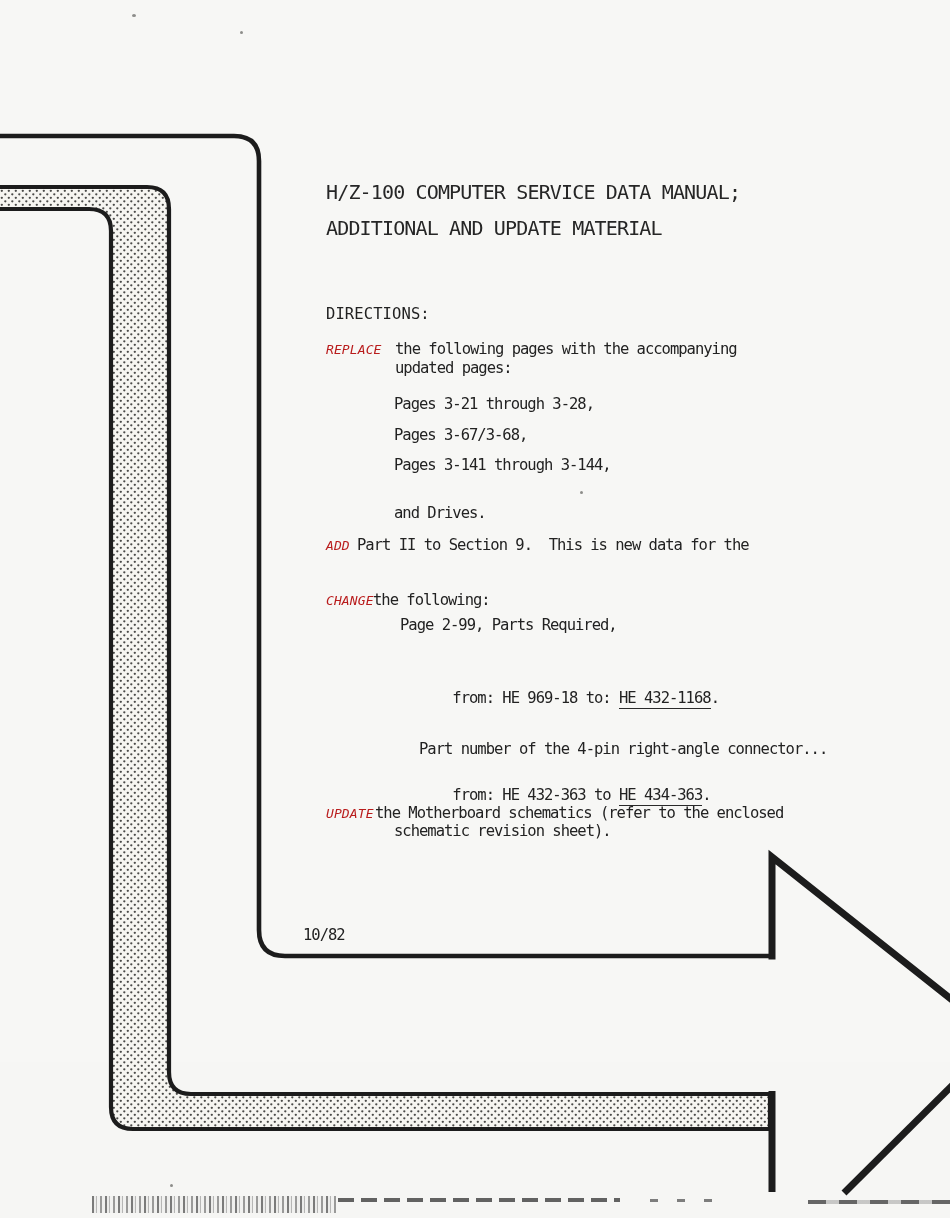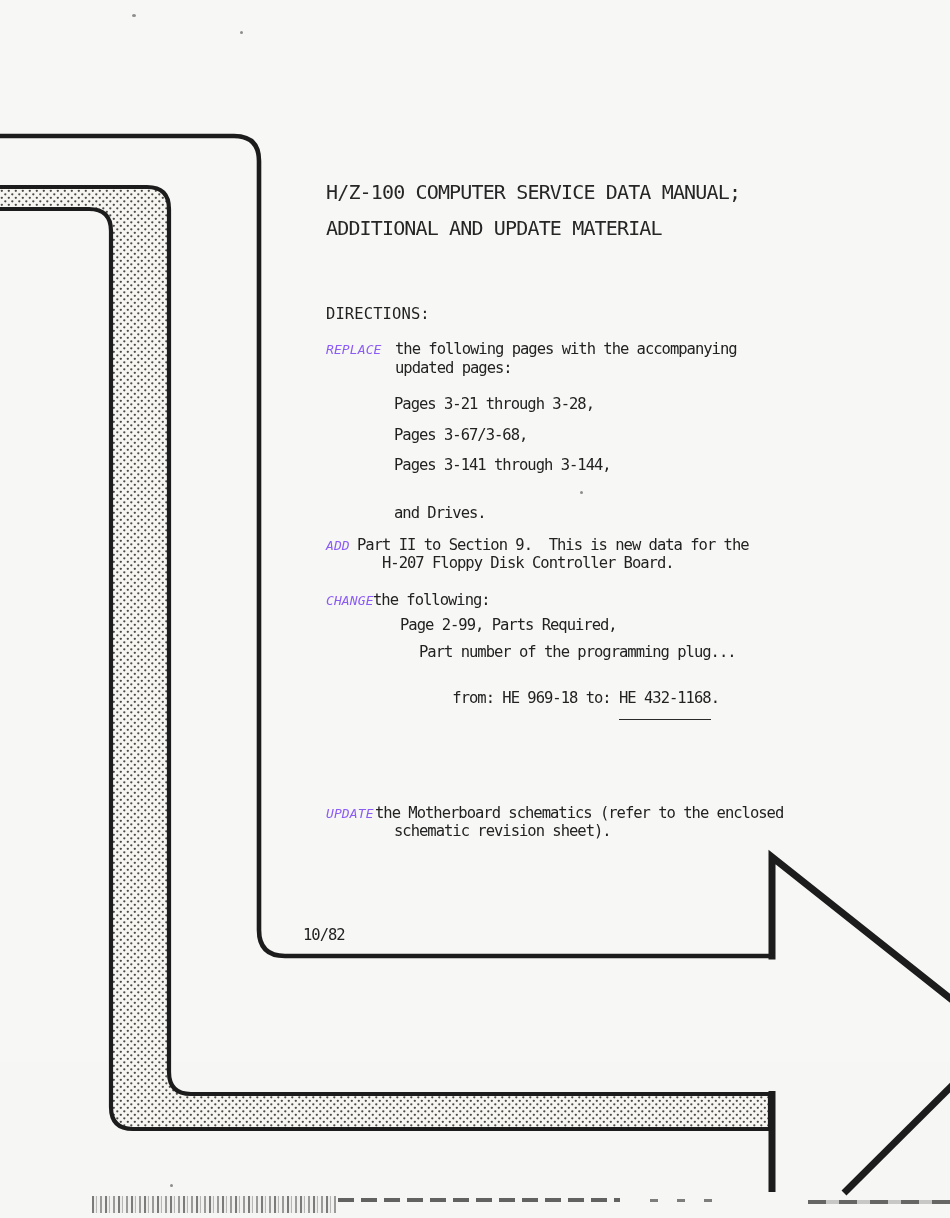--- a/index.html
+++ b/index.html
@@ -14,23 +14,23 @@
   svg.arrow{position:absolute;left:0;top:0;z-index:1;}
   .ln{
     position:absolute;z-index:2;
     font-family:"DejaVu Sans Mono","Liberation Mono",monospace;
     font-size:15.5px;line-height:1.15;letter-spacing:-1px;
     color:#222;white-space:pre;
   }
   .ttl{font-size:20px;letter-spacing:-0.85px;color:#262626;}
   .hd{letter-spacing:0.1px;text-align:center;}
   .kw{
-    font-style:italic;font-size:13px;letter-spacing:0.1px;color:#8b5cf6;
+    font-style:italic;font-size:13px;letter-spacing:0.1px;color:#b91c1c;
   }
-  .u{border-bottom:1.8px solid #2a2a2a;padding-bottom:12px;}
+  .u{border-bottom:1.8px solid #2a2a2a;padding-bottom:1px;}
   
   .smudge{position:absolute;z-index:3;}
   .streaks{
     left:92px;top:1196px;width:244px;height:17px;
     background:repeating-linear-gradient(90deg,
       rgba(60,60,60,.78) 0 2px, rgba(200,200,200,.25) 2px 4px,
       rgba(110,110,110,.55) 4px 5px, rgba(225,225,225,.25) 5px 8px,
       rgba(80,80,80,.65) 8px 10px, rgba(210,210,210,.2) 10px 13px);
     opacity:.85;
   }
@@ -82,31 +82,33 @@
   <div class="ln kw" style="top:343px;left:326px">REPLACE</div>
   <div class="ln" style="top:341px;left:395px">the following pages with the accompanying</div>
   <div class="ln" style="top:360px;left:395px">updated pages:</div>
   <div class="ln" style="top:396px;left:394px">Pages 3-21 through 3-28,</div>
   <div class="ln" style="top:427px;left:394px">Pages 3-67/3-68,</div>
   <div class="ln" style="top:457px;left:394px">Pages 3-141 through 3-144,</div>
   <div class="ln" style="top:505px;left:394px">and Drives.</div>
 
   <div class="ln kw" style="top:539px;left:326px">ADD</div>
   <div class="ln" style="top:537px;left:357px">Part II to Section 9.  This is new data for the</div>
-  <div class="ln" style="top:555px;left:382px">H-207 Floppy Disk Controller Board.</div>
 
   <div class="ln kw" style="top:594px;left:326px">CHANGE</div>
   <div class="ln" style="top:592px;left:373px">the following:</div>
 
   <div class="ln" style="top:617px;left:400px">Page 2-99, Parts Required,</div>
-  <div class="ln" style="top:644px;left:419px">Part number of the programming plug...</div>
   <div class="ln" style="top:672px;left:419px">
     <span>from: HE 969-18 to: </span><span class="u">HE 432-1168</span><span>.</span>
   </div>
 
+  <div class="ln" style="top:741px;left:419px">Part number of the 4-pin right-angle connector...</div>
+  <div class="ln" style="top:769px;left:419px">
+    <span>from: HE 432-363 to </span><span class="u">HE 434-363</span><span>.</span>
+  </div>
 
   <div class="ln kw" style="top:807px;left:326px">UPDATE</div>
   <div class="ln" style="top:805px;left:375px">the Motherboard schematics (refer to the enclosed</div>
   <div class="ln" style="top:823px;left:394px">schematic revision sheet).</div>
 
   <div class="ln" style="top:927px;left:303px">10/82</div>
 
   <div class="smudge streaks"></div>
   <div class="smudge dashline1"></div>
   <div class="smudge dashline2"></div>

